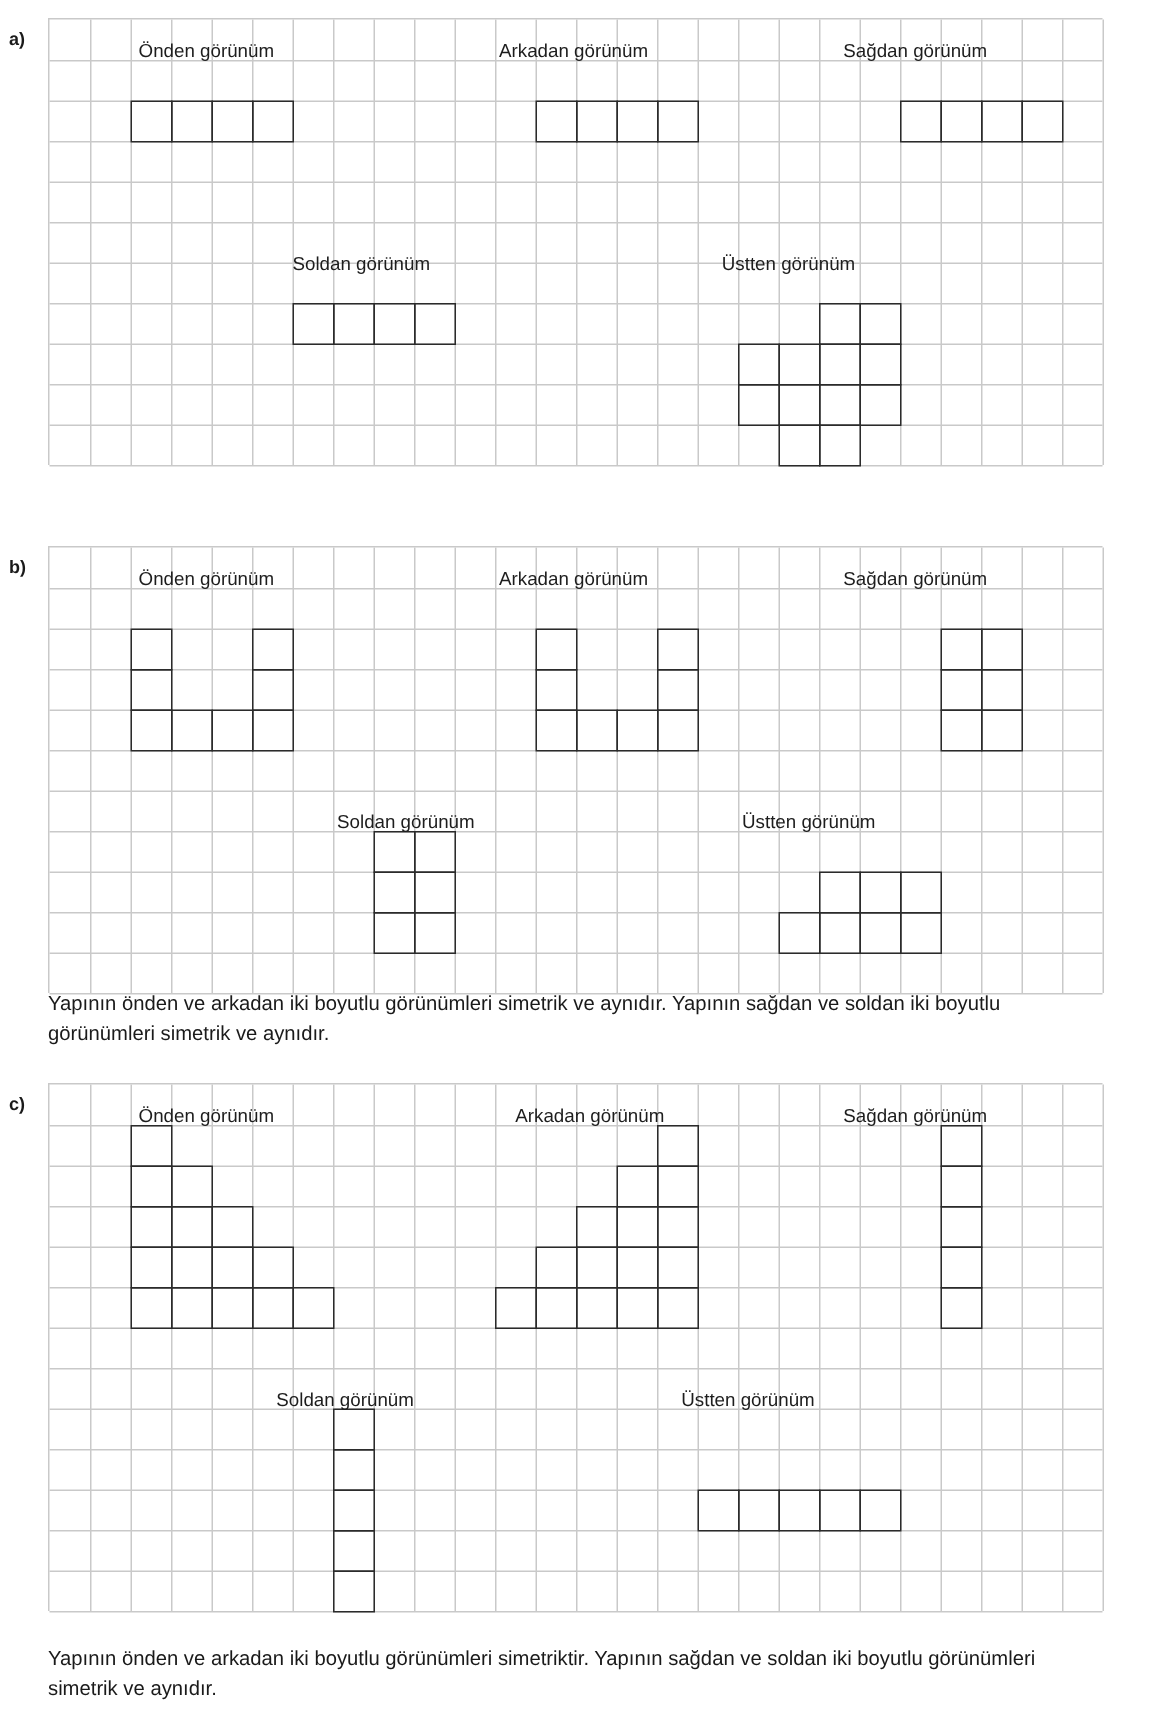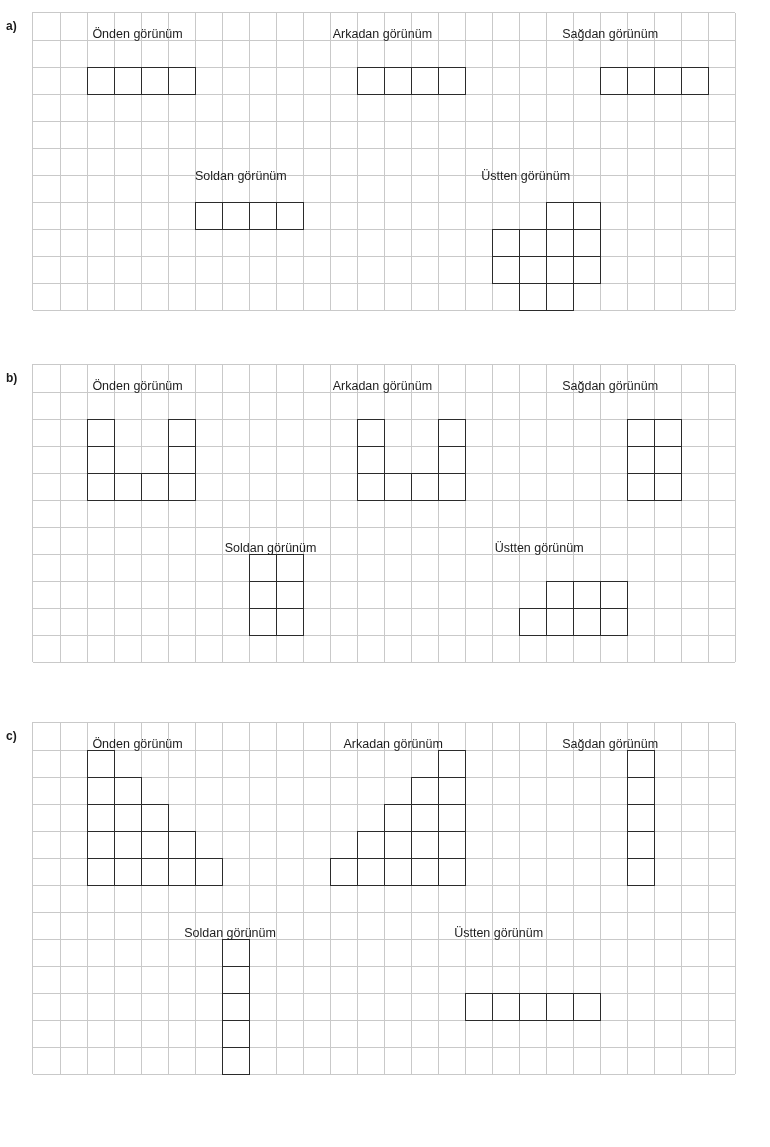--- a/index.html
+++ b/index.html
@@ -228,20 +228,21 @@
       <div class="cell" style="left: 486px; top: 243px; width: 28px; height: 28px;"></div>
       <div class="cell" style="left: 513px; top: 243px; width: 28px; height: 28px;"></div>
       <div class="cell" style="left: 540px; top: 243px; width: 28px; height: 28px;"></div>
       <div class="cell" style="left: 567px; top: 243px; width: 28px; height: 28px;"></div>
       <div class="view-title" style="left: 59.4px; top: 15.45px;">Önden görünüm</div>
       <div class="view-title" style="left: 299.7px; top: 15.45px;">Arkadan görünüm</div>
       <div class="view-title" style="left: 529.2px; top: 15.45px;">Sağdan görünüm</div>
       <div class="view-title" style="left: 191.7px; top: 177.45px;">Soldan görünüm</div>
       <div class="view-title" style="left: 461.7px; top: 177.45px;">Üstten görünüm</div>
     </div>
+    <div class="note" style="left: 32px; top: 659px;">Yapının önden ve arkadan iki boyutlu görünümleri simetrik ve aynıdır. Yapının sağdan ve soldan iki boyutlu görünümleri simetrik ve aynıdır.</div>
     <div class="sec-label" style="left: 6px; top: 730px;">c)</div>
     <div class="board" style="left: 32px; top: 722px; width: 703px; height: 352px;">
       <div class="gridlayer">
         <div class="vline" style="left: 27px;"></div>
         <div class="vline" style="left: 54px;"></div>
         <div class="vline" style="left: 81px;"></div>
         <div class="vline" style="left: 108px;"></div>
         <div class="vline" style="left: 135px;"></div>
         <div class="vline" style="left: 162px;"></div>
         <div class="vline" style="left: 189px;"></div>
@@ -322,13 +323,14 @@
       <div class="cell" style="left: 459px; top: 270px; width: 28px; height: 28px;"></div>
       <div class="cell" style="left: 486px; top: 270px; width: 28px; height: 28px;"></div>
       <div class="cell" style="left: 513px; top: 270px; width: 28px; height: 28px;"></div>
       <div class="cell" style="left: 540px; top: 270px; width: 28px; height: 28px;"></div>
       <div class="view-title" style="left: 59.4px; top: 15.45px;">Önden görünüm</div>
       <div class="view-title" style="left: 310.5px; top: 15.45px;">Arkadan görünüm</div>
       <div class="view-title" style="left: 529.2px; top: 15.45px;">Sağdan görünüm</div>
       <div class="view-title" style="left: 151.2px; top: 204.45px;">Soldan görünüm</div>
       <div class="view-title" style="left: 421.2px; top: 204.45px;">Üstten görünüm</div>
     </div>
+    <div class="note" style="left: 32px; top: 1096px;">Yapının önden ve arkadan iki boyutlu görünümleri simetriktir. Yapının sağdan ve soldan iki boyutlu görünümleri simetrik ve aynıdır.</div>
   </div>
 
 </body></html>

